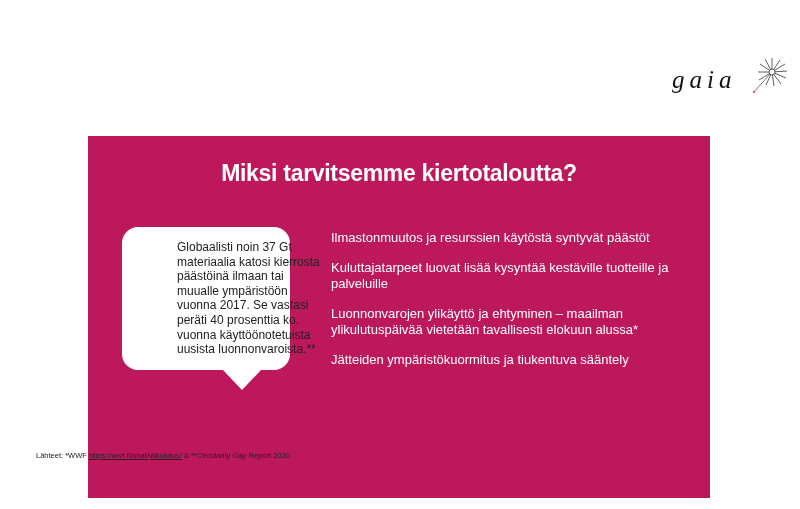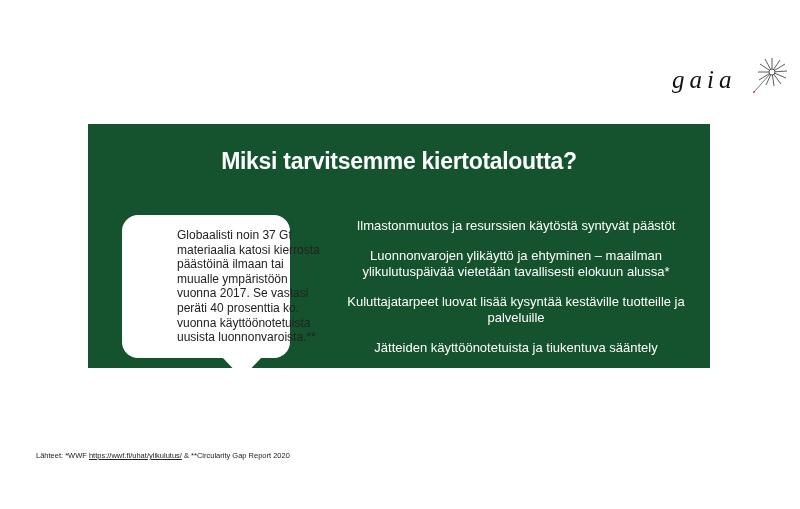--- a/index.html
+++ b/index.html
@@ -10,43 +10,43 @@
     .logo {
       position: absolute; left: 672px; top: 60px; width: 115px; height: 40px;
     }
     .logo-text {
       position: absolute; left: 0; top: 6px;
       font-family: "Liberation Serif", serif; font-style: italic;
       font-size: 25px; letter-spacing: 5px; color: #111; text-align: center;
     }
     .logo-mark { position: absolute; left: 78px; top: -4px; width: 40px; height: 40px; }
     .slide {
-      position: absolute; left: 88px; top: 124px; width: 622px; height: 244px;
-      background: #14532d;
+      position: absolute; left: 88px; top: 136px; width: 622px; height: 362px;
+      background: #be185d;
     }
     .title {
       position: absolute; left: 0; right: 0; top: 24px; text-align: center;
       color: #ffffff; font-weight: bold; font-size: 23px; letter-spacing: -0.3px;
     }
     .bubble {
       position: absolute; left: 34px; top: 91px; width: 168px; height: 143px;
       background: #ffffff; border-radius: 16px;
     }
     .bubble-tail {
       position: absolute; left: 134px; top: 233px; width: 0; height: 0;
       border-left: 20px solid transparent; border-right: 20px solid transparent;
       border-top: 21px solid #ffffff;
     }
     .bubble-text {
       position: absolute; left: 13px; top: 13px; width: 150px;
       color: #222; font-size: 12px; line-height: 14.6px; margin-left: 42px;
     }
     .points {
       position: absolute; left: 243px; top: 94px; width: 370px;
-      color: #ffffff; font-size: 13px; line-height: 16px; text-align: center;
+      color: #ffffff; font-size: 13px; line-height: 16px;
     }
     .point { margin: 0 0 14px 0; }
     .footer {
       position: absolute; left: 36px; top: 451px; font-size: 7.5px; color: #222;
     }
     .footer a { color: #222; text-decoration: underline; }
   </style>
 </head>
 <body>
 
@@ -76,21 +76,21 @@
 <div class="slide">
   <div class="title">Miksi tarvitsemme kiertotaloutta?</div>
 
   <div class="bubble">
     <div class="bubble-text">Globaalisti noin 37 Gt materiaalia katosi kierrosta päästöinä ilmaan tai muualle ympäristöön vuonna 2017. Se vastasi peräti 40 prosenttia ko. vuonna käyttöönotetuista uusista luonnonvaroista.**</div>
   </div>
   <div class="bubble-tail"></div>
 
   <div class="points">
     <div class="point">Ilmastonmuutos ja resurssien käytöstä syntyvät päästöt</div>
+    <div class="point">Kuluttajatarpeet luovat lisää kysyntää kestäville tuotteille ja palveluille</div>
     <div class="point">Luonnonvarojen ylikäyttö ja ehtyminen – maailman ylikulutuspäivää vietetään tavallisesti elokuun alussa*</div>
-    <div class="point">Kuluttajatarpeet luovat lisää kysyntää kestäville tuotteille ja palveluille</div>
-    <div class="point">Jätteiden käyttöönotetuista ja tiukentuva sääntely</div>
+    <div class="point">Jätteiden ympäristökuormitus ja tiukentuva sääntely</div>
   </div>
 </div>
 
 <div class="footer">
   <span>Lähteet: *WWF </span><a>https://wwf.fi/uhat/ylikulutus/</a><span> &amp; **Circularity Gap Report 2020</span>
 </div>
 
 </body></html>

